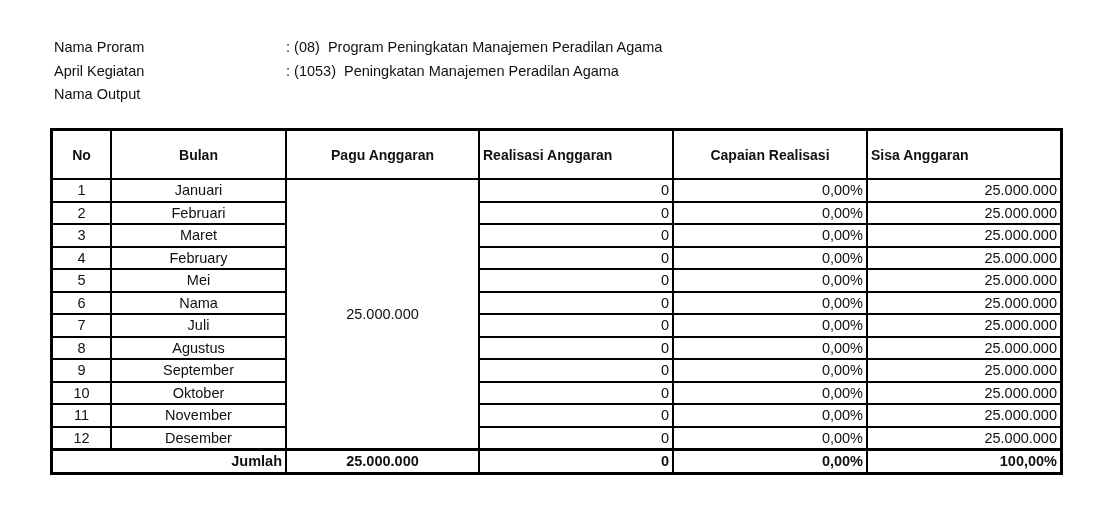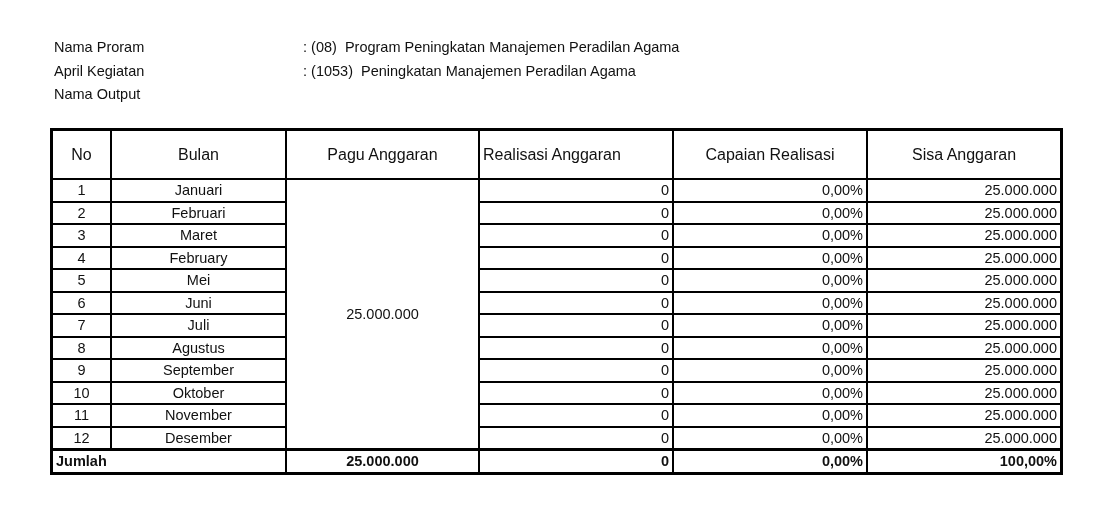--- a/index.html
+++ b/index.html
@@ -5,47 +5,47 @@
   html, body { margin: 0; padding: 0; background: #ffffff; }
   body {
     width: 1100px; height: 525px; position: relative; overflow: hidden;
     font-family: "Liberation Sans", "DejaVu Sans", sans-serif;
     color: #111111;
   }
   .info {
     position: absolute; left: 54px; top: 36px;
     font-size: 14.5px; line-height: 23.5px;
   }
-  .info-row { display: flex; gap: 17px; }
+  .info-row { display: flex; }
   .info-label { width: 232px; }
   .info-value { white-space: pre; }
 
   table.report {
     position: absolute; left: 50px; top: 128px;
     border-collapse: collapse;
     font-size: 14.5px;
     border: 3px solid #000;
   }
   table.report th, table.report td {
     border: 2px solid #000;
     padding: 0 3px;
     height: 20.5px;
     line-height: 20px;
   }
   table.report th {
-    height: 47px; font-weight: normal; font-size: 16px; text-align: center;
+    height: 47px; font-weight: bold; font-size: 14px; text-align: center;
   }
   .c-no { width: 51px; text-align: center; }
   .c-bulan { width: 167px; text-align: center; }
   .c-pagu { width: 185px; text-align: center; margin-left: 29px; }
   .c-real { width: 186px; text-align: right; }
   .c-cap { width: 186px; text-align: right; }
   .c-sisa { width: 186px; text-align: right; }
   tr.total td { font-weight: bold; border-top: 3px solid #000; }
-  tr.total td.jumlah { text-align: left; }
+  tr.total td.jumlah { text-align: right; }
 </style>
 </head>
 <body>
 
 <div class="info">
   <div class="info-row">
     <span class="info-label">Nama Proram</span>
     <span class="info-value">: (08)  Program Peningkatan Manajemen Peradilan Agama</span>
   </div>
   <div class="info-row">
@@ -58,21 +58,21 @@
 </div>
 
 <table class="report">
   <thead>
     <tr>
       <th class="c-no">No</th>
       <th class="c-bulan" style="text-align:center">Bulan</th>
       <th class="c-pagu">Pagu Anggaran</th>
       <th class="c-real" style="text-align:left">Realisasi Anggaran</th>
       <th class="c-cap" style="text-align:center">Capaian Realisasi</th>
-      <th class="c-sisa" style="text-align:center">Sisa Anggaran</th>
+      <th class="c-sisa" style="text-align:left">Sisa Anggaran</th>
     </tr>
   </thead>
   <tbody id="tbody">
       <tr>
         <td class="c-no">1</td>
         <td class="c-bulan">Januari</td>
         <td class="c-pagu" rowspan="12">25.000.000</td>
         <td class="c-real">0</td>
         <td class="c-cap">0,00%</td>
         <td class="c-sisa">25.000.000</td>
@@ -100,21 +100,21 @@
       </tr>
       <tr>
         <td class="c-no">5</td>
         <td class="c-bulan">Mei</td>
         <td class="c-real">0</td>
         <td class="c-cap">0,00%</td>
         <td class="c-sisa">25.000.000</td>
       </tr>
       <tr>
         <td class="c-no">6</td>
-        <td class="c-bulan">Juni</td>
+        <td class="c-bulan">Nama</td>
         <td class="c-real">0</td>
         <td class="c-cap">0,00%</td>
         <td class="c-sisa">25.000.000</td>
       </tr>
       <tr>
         <td class="c-no">7</td>
         <td class="c-bulan">Juli</td>
         <td class="c-real">0</td>
         <td class="c-cap">0,00%</td>
         <td class="c-sisa">25.000.000</td>

